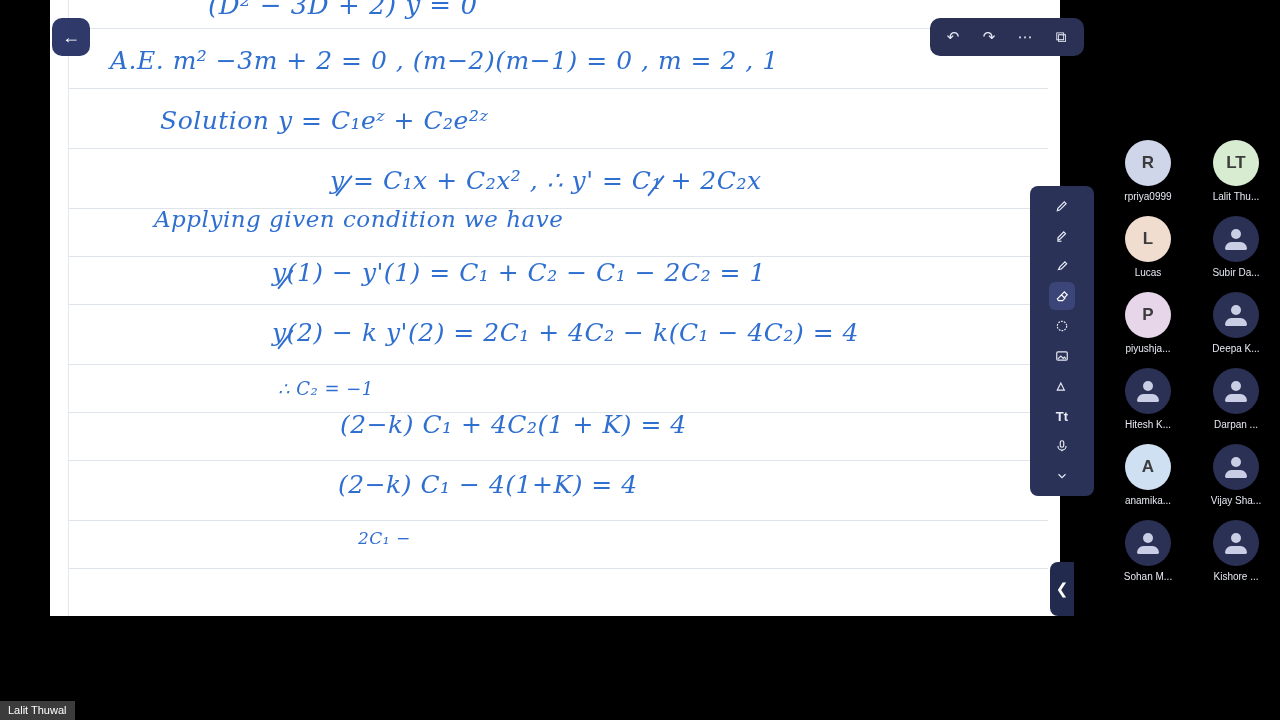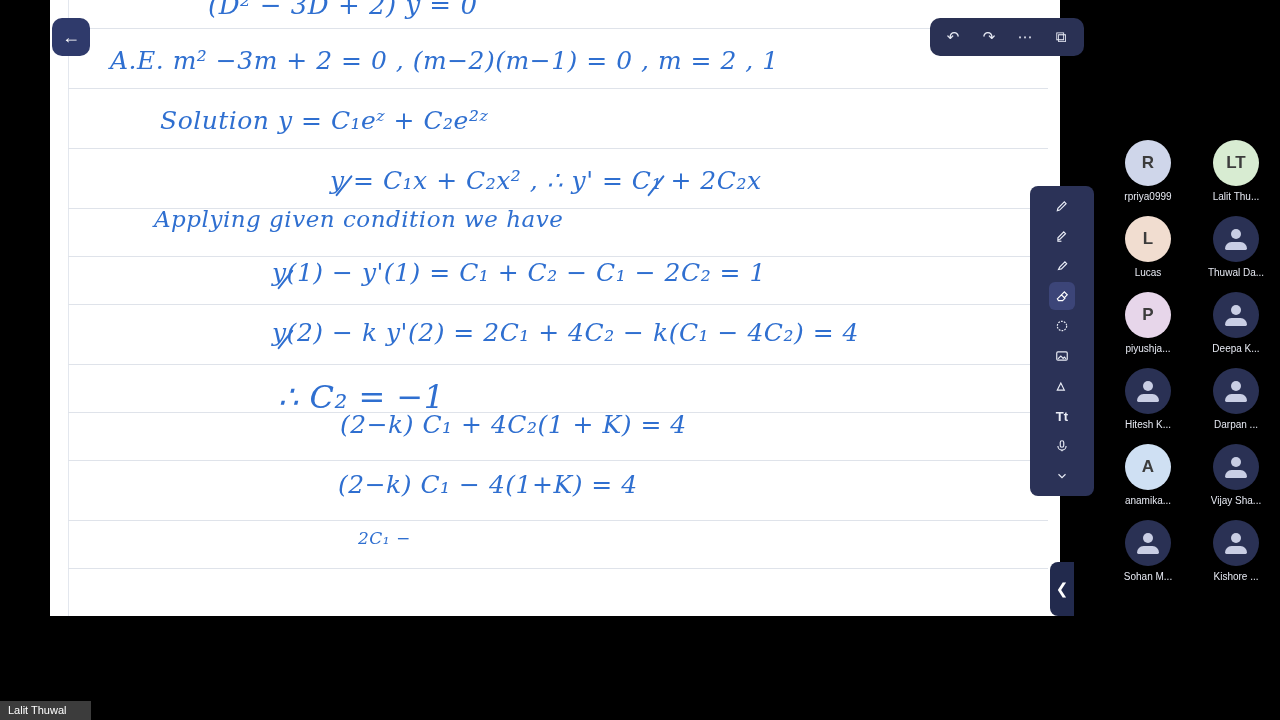--- a/index.html
+++ b/index.html
@@ -215,21 +215,21 @@
     text-overflow: ellipsis;
     white-space: nowrap;
     text-align: center;
   }
 
   
   .name-tag {
     position: absolute;
     left: 0;
     bottom: 0;
-    padding: 3px 24px 4px 8px;
+    padding: 3px 8px 4px 8px;
     background: #3c3c3c;
     color: #ffffff;
     font-size: 11px;
   }
 </style>
 </head>
 <body>
 
 <div class="screen">
 
@@ -262,21 +262,21 @@
     <div class="strike-slash" style="left:598px; top:195px; width:26px; transform:rotate(-52deg);"></div>
 
     <div class="ink" style="left:104px; top:206px; font-size:23px;">Applying given condition we have</div>
 
     <div class="ink" style="left:222px; top:258px; font-size:25px;">y(1) − y'(1)  =   C₁ + C₂ − C₁ − 2C₂  = 1</div>
     <div class="strike-slash" style="left:228px; top:288px; width:24px; transform:rotate(-52deg);"></div>
 
     <div class="ink" style="left:222px; top:318px; font-size:25px;">y(2) − k y'(2) = 2C₁ + 4C₂ − k(C₁ − 4C₂) = 4</div>
     <div class="strike-slash" style="left:228px; top:348px; width:24px; transform:rotate(-52deg);"></div>
 
-    <div class="ink" style="left:228px; top:378px; font-size:32px;">∴        C₂ = −1</div>
+    <div class="ink" style="left:228px; top:378px; font-size:18px;">∴        C₂ = −1</div>
 
     <div class="ink" style="left:290px; top:410px; font-size:25px;">(2−k) C₁ +  4C₂(1 + K) = 4</div>
 
     <div class="ink" style="left:288px; top:470px; font-size:25px;">(2−k) C₁  − 4(1+K) = 4</div>
 
     <div class="ink" style="left:308px; top:528px; font-size:17px;">2C₁  −</div>
   </div>
 
   <div class="back-btn">
     <span>←</span>
@@ -391,21 +391,21 @@
     <div class="p-cell">
       <div class="p-avatar" style="background:#f1ddd0;">
         <span>L</span>
       </div>
       <div class="p-name">Lucas</div>
     </div>
     <div class="p-cell">
       <div class="p-avatar icon">
         <span class="person"></span>
       </div>
-      <div class="p-name">Thuwal Da...</div>
+      <div class="p-name">Subir Da...</div>
     </div>
     <div class="p-cell">
       <div class="p-avatar" style="background:#e7d6ea;">
         <span>P</span>
       </div>
       <div class="p-name">piyushja...</div>
     </div>
     <div class="p-cell">
       <div class="p-avatar icon">
         <span class="person"></span>

